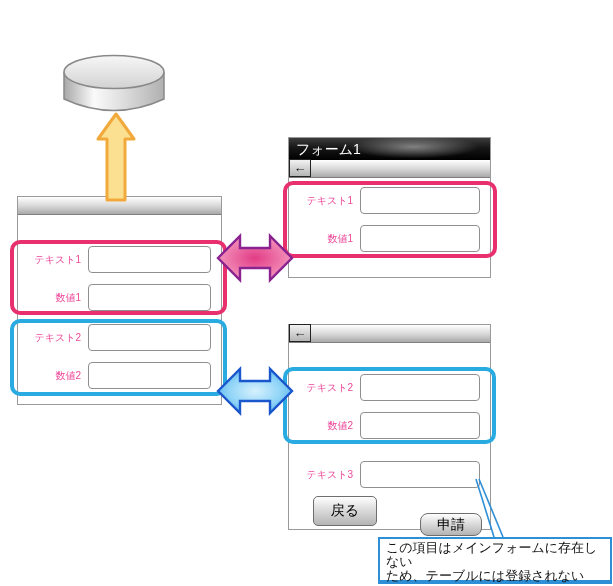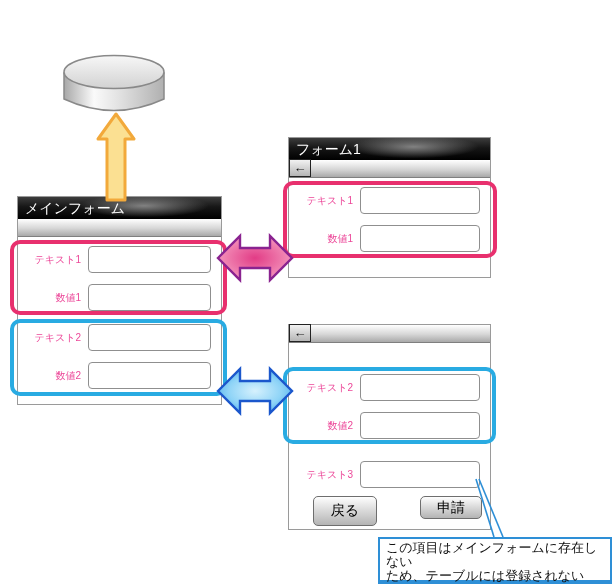--- a/index.html
+++ b/index.html
@@ -79,21 +79,20 @@
     </defs>
     <path d="M3,21 L3,47 Q53,70 103,47 L103,21 Z" fill="url(#cylBody)" stroke="#898989" stroke-width="1.5"></path>
     <ellipse cx="53" cy="20" rx="50" ry="16.5" fill="url(#cylTop)" stroke="#898989" stroke-width="1.5"></ellipse>
   </svg>
 
   <svg class="gfx" style="left:96px; top:112px;" width="40" height="90" viewBox="0 0 40 90">
     <polygon points="20,2 38,27 29,27 29,88 11,88 11,27 2,27" fill="#fbe092" stroke="#f2a93b" stroke-width="3" stroke-linejoin="round"></polygon>
   </svg>
 
   <div class="window" style="left:17px; top:196px; width:205px; height:209px;">
-    <div class="titlebar"><span>メインフォーム</span></div>
     <div class="toolbar"></div>
 
     <div class="row" style="top:49px;">
       <span class="lbl main-lbl">テキスト1</span>
       <input class="main-inp" type="text" value="" style="">
     </div>
     <div class="row" style="top:87px;">
       <span class="lbl main-lbl">数値1</span>
       <input class="main-inp" type="text" value="" style="">
     </div>
@@ -136,21 +135,21 @@
     <div class="row" style="top:87px;">
       <span class="lbl form-lbl">数値2</span>
       <input class="form-inp" type="text" value="" style="">
     </div>
     <div class="row" style="top:136px;">
       <span class="lbl form-lbl">テキスト3</span>
       <input class="form-inp" type="text" value="" style="">
     </div>
 
     <button class="btn" style="left:24px; top:171px; width:64px; height:30px;text-align:center;">戻る</button>
-    <button class="btn" style="left:131px; top:171px; width:62px; height:23px;">申請</button>
+    <button class="btn" style="left:131px; top:188px; width:62px; height:23px;border-radius:8px;">申請</button>
   </div>
 
   <div id="hl-main-pink" class="hl pink"></div>
   <div id="hl-main-blue" class="hl blue"></div>
   <div id="hl-f1-pink" class="hl pink"></div>
   <div id="hl-f2-blue" class="hl blue"></div>
 
   <svg class="gfx" style="left:216px; top:233px;" width="78" height="50" viewBox="0 0 78 50">
     <defs>
       <radialGradient id="pinkGrad" cx="0.5" cy="0.5" r="0.65">

